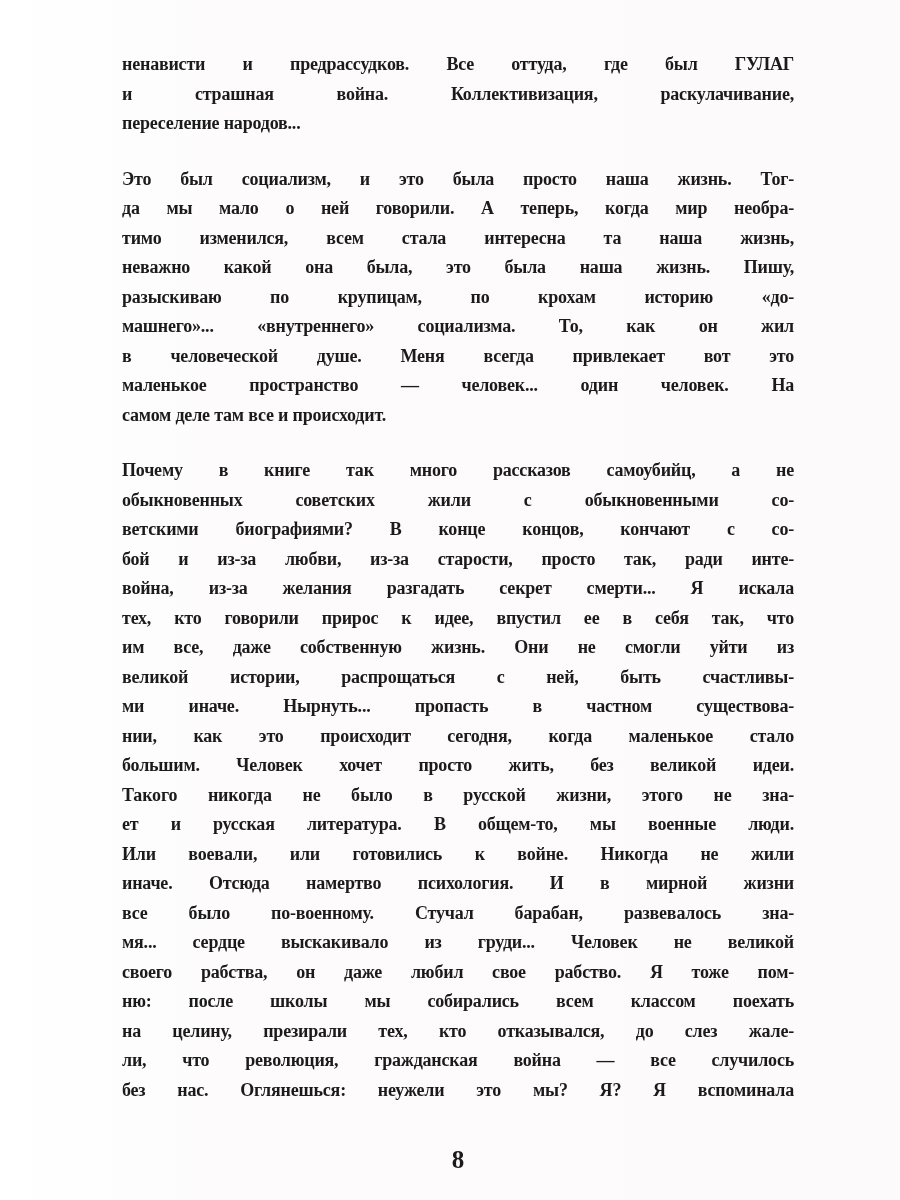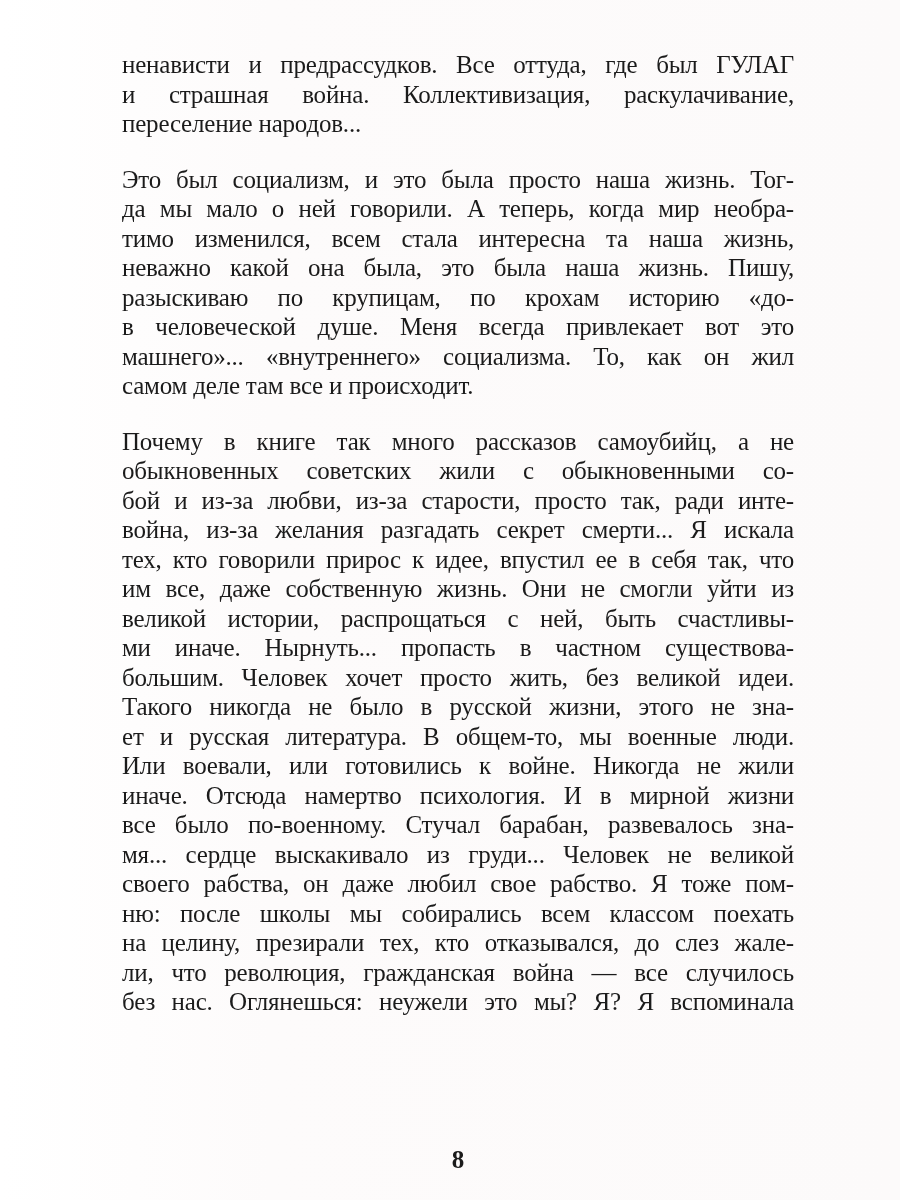--- a/index.html
+++ b/index.html
@@ -23,22 +23,22 @@
   .text-block {
     position: absolute;
     left: 122px;
     top: 50px;
     width: 672px;
   }
   .paragraph {
     margin: 0 0 26px 0;
   }
   .line {
-    font-size: 25px;
-    font-weight: normal;
+    font-size: 18px;
+    font-weight: bold;
     line-height: 29.5px;
     letter-spacing: -0.2px;
     text-align: justify;
     text-align-last: justify;
     white-space: nowrap;
     overflow: visible;
   }
   .line.lastline {
     text-align-last: left;
   }
@@ -62,33 +62,36 @@
         <div class="line">ненависти и предрассудков. Все оттуда, где был ГУЛАГ</div>
         <div class="line">и страшная война. Коллективизация, раскулачивание,</div>
         <div class="line lastline">переселение народов...</div>
       </div>
       <div class="paragraph">
         <div class="line">Это был социализм, и это была просто наша жизнь. Тог-</div>
         <div class="line">да мы мало о ней говорили. А теперь, когда мир необра-</div>
         <div class="line">тимо изменился, всем стала интересна та наша жизнь,</div>
         <div class="line">неважно какой она была, это была наша жизнь. Пишу,</div>
         <div class="line">разыскиваю по крупицам, по крохам историю «до-</div>
+        <div class="line">машнего»... «внутреннего» социализма. То, как он жил</div>
         <div class="line">в человеческой душе. Меня всегда привлекает вот это</div>
-        <div class="line">машнего»... «внутреннего» социализма. То, как он жил</div>
+        <div class="line">маленькое пространство — человек... один человек. На</div>
         <div class="line lastline">самом деле там все и происходит.</div>
       </div>
       <div class="paragraph">
         <div class="line">Почему в книге так много рассказов самоубийц, а не</div>
         <div class="line">обыкновенных советских жили с обыкновенными со-</div>
+        <div class="line">ветскими биографиями? В конце концов, кончают с со-</div>
         <div class="line">бой и из-за любви, из-за старости, просто так, ради инте-</div>
         <div class="line">война, из-за желания разгадать секрет смерти... Я искала</div>
         <div class="line">тех, кто говорили прирос к идее, впустил ее в себя так, что</div>
         <div class="line">им все, даже собственную жизнь. Они не смогли уйти из</div>
         <div class="line">великой истории, распрощаться с ней, быть счастливы-</div>
         <div class="line">ми иначе. Нырнуть... пропасть в частном существова-</div>
+        <div class="line">нии, как это происходит сегодня, когда маленькое стало</div>
         <div class="line">большим. Человек хочет просто жить, без великой идеи.</div>
         <div class="line">Такого никогда не было в русской жизни, этого не зна-</div>
         <div class="line">ет и русская литература. В общем-то, мы военные люди.</div>
         <div class="line">Или воевали, или готовились к войне. Никогда не жили</div>
         <div class="line">иначе. Отсюда намертво психология. И в мирной жизни</div>
         <div class="line">все было по-военному. Стучал барабан, развевалось зна-</div>
         <div class="line">мя... сердце выскакивало из груди... Человек не великой</div>
         <div class="line">своего рабства, он даже любил свое рабство. Я тоже пом-</div>
         <div class="line">ню: после школы мы собирались всем классом поехать</div>
         <div class="line">на целину, презирали тех, кто отказывался, до слез жале-</div>

